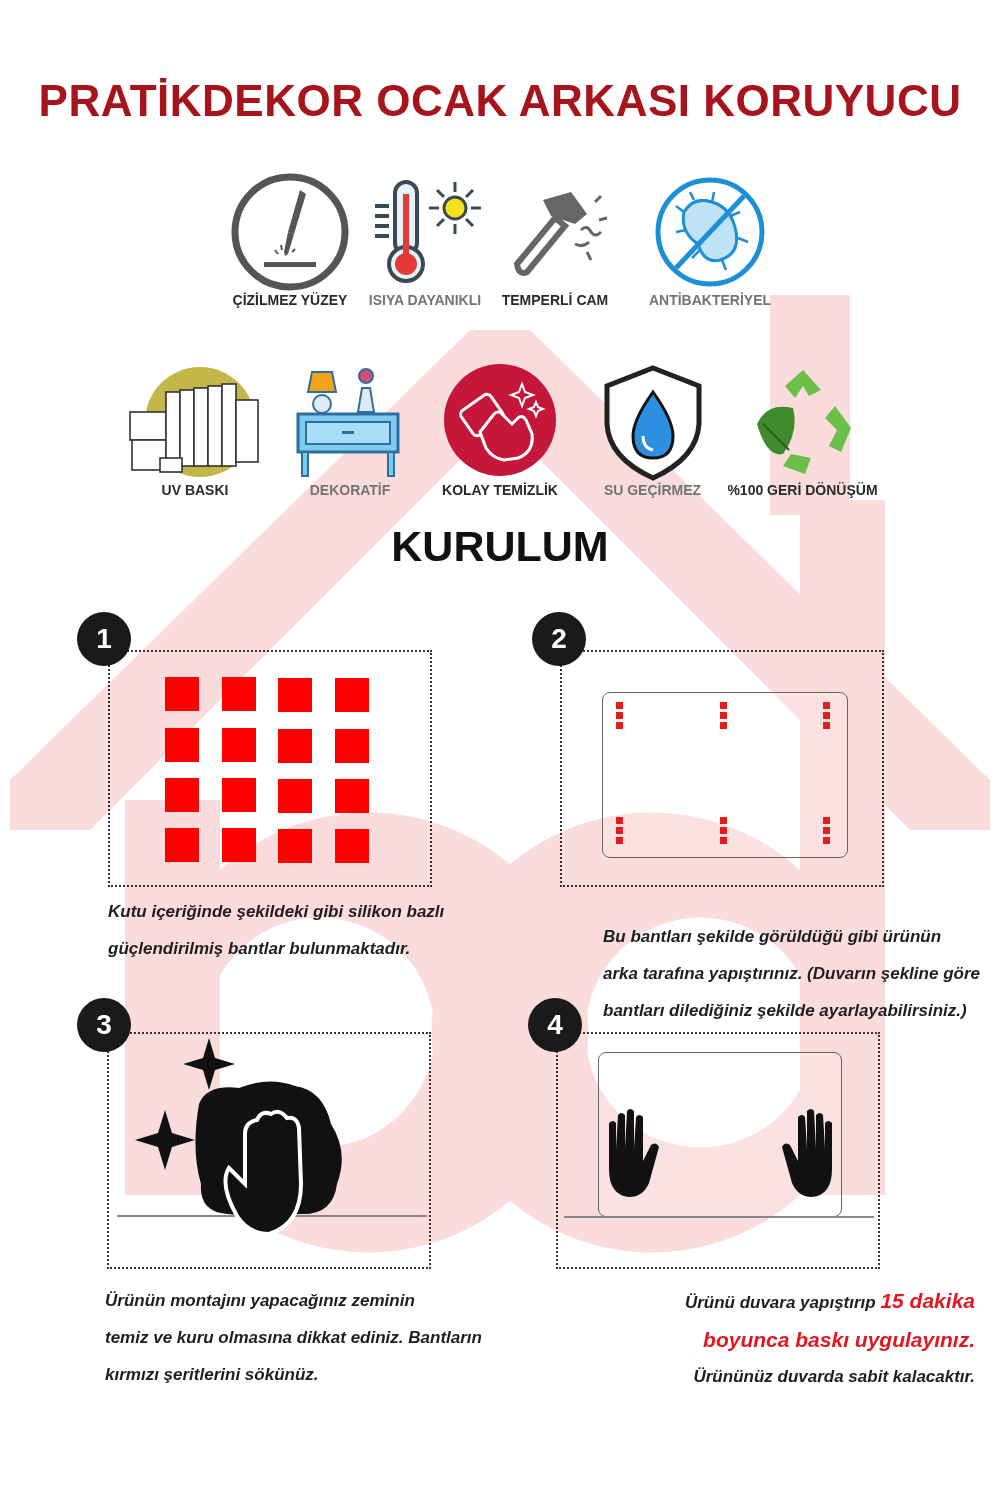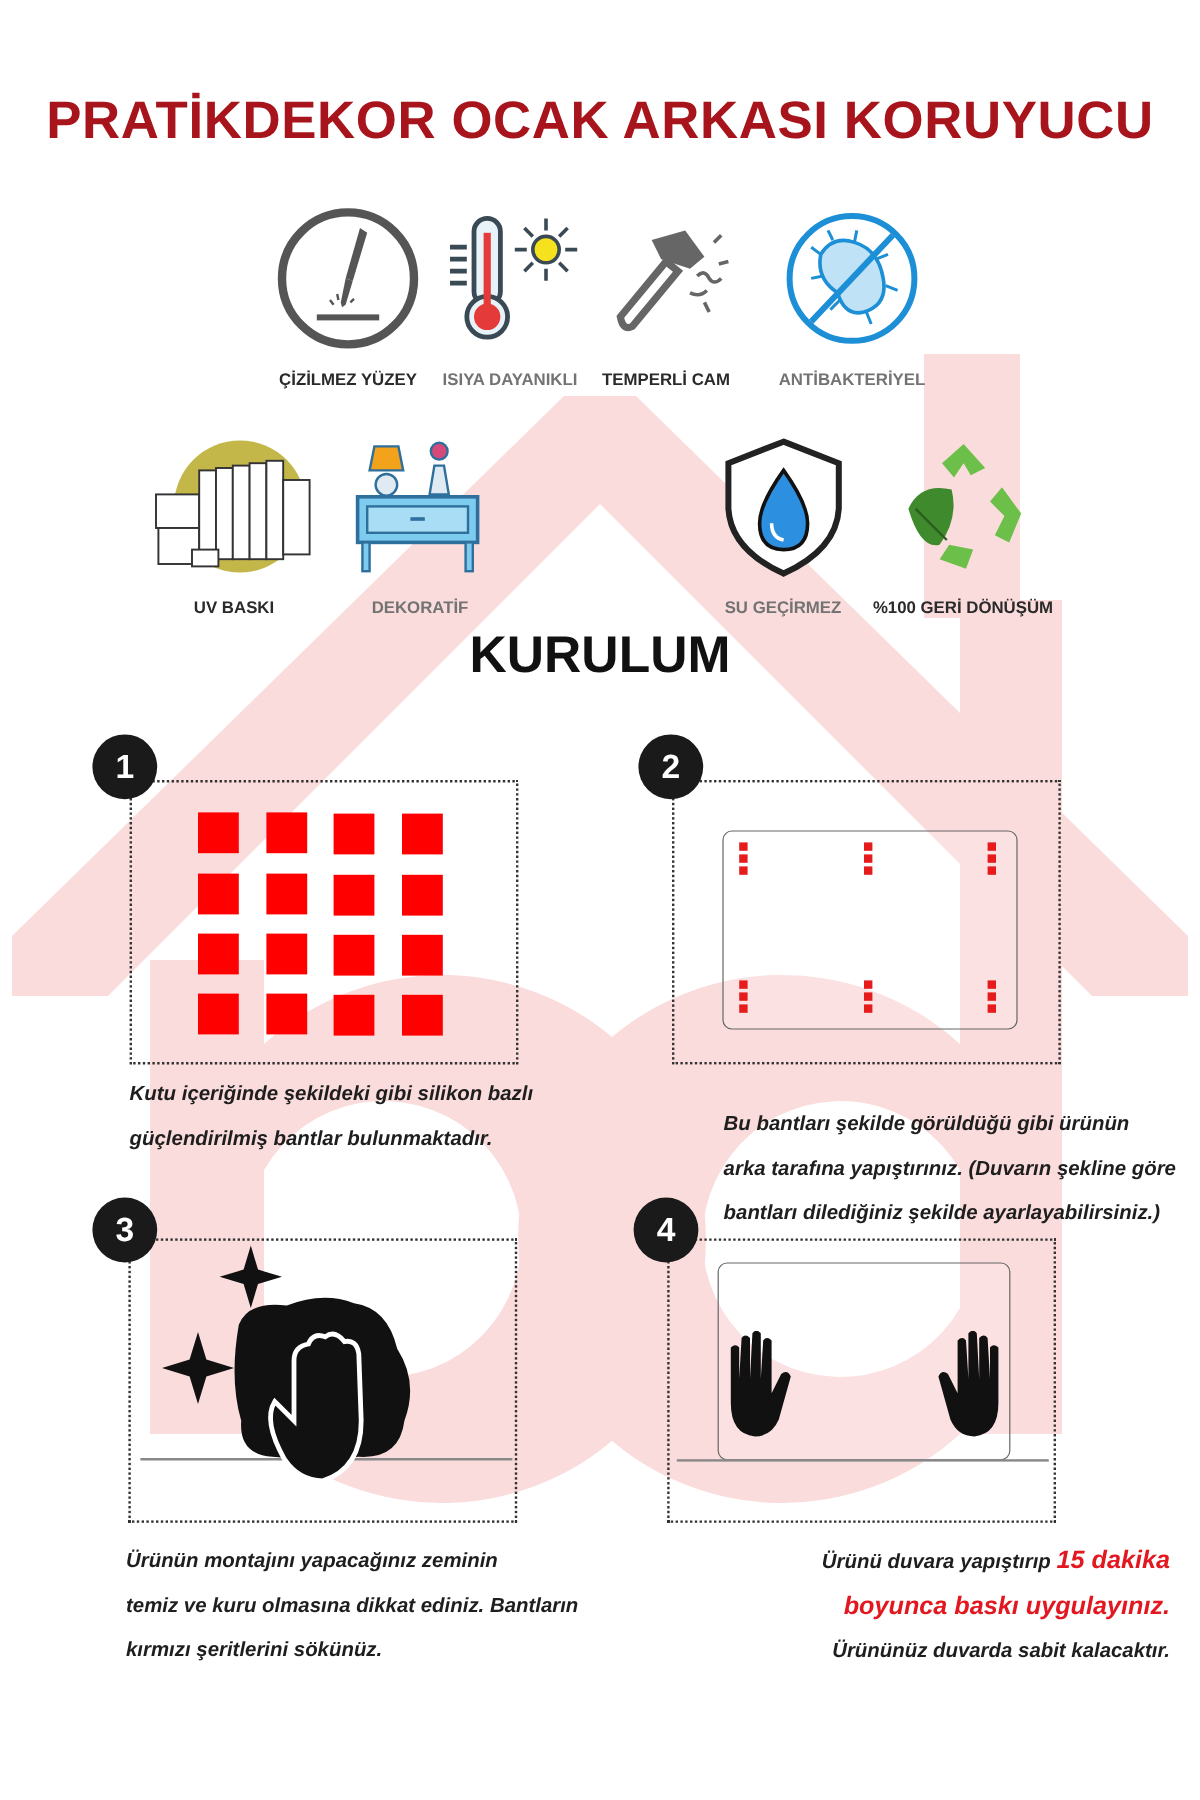--- a/index.html
+++ b/index.html
@@ -8,21 +8,21 @@
 
   .watermark { position: absolute; left: 0; top: 0; width: 1000px; height: 1500px; z-index: 0; }
 
   .layer { position: absolute; inset: 0; z-index: 1; }
 
   .title { position: absolute; left: 0; top: 76px; width: 1000px; text-align: center;
            font-size: 44px; font-weight: bold; color: #a8141c; letter-spacing: 0.5px; }
 
   .feature { position: absolute; text-align: center; }
   .feature .icon { width: 120px; height: 120px; margin: 0 auto; display: block; }
-  .feature .label { display: block; margin-top: 16px; font-size: 14px; font-weight: bold; white-space: nowrap; }
+  .feature .label { display: block; margin-top: 0; font-size: 14px; font-weight: bold; white-space: nowrap; }
   .label.dark { color: #2a2a2a; }
   .label.red { color: #737373; }
 
   .section-title { position: absolute; left: 0; top: 522px; width: 1000px; text-align: center;
                    font-size: 43px; font-weight: bold; color: #111; }
 
   .step-badge { position: absolute; width: 54px; height: 54px; border-radius: 50%; background: #1a1a1a;
                 color: #fff; font-weight: bold; font-size: 28px; display: flex; align-items: center; justify-content: center; z-index: 3; }
   .step-box { position: absolute; border: 2px dotted #333; z-index: 2; }
   .step-text { position: absolute; font-size: 17px; font-weight: bold; line-height: 37px; color: #1e1e1e; z-index: 2; font-style: italic; }
@@ -159,20 +159,30 @@
       <path d="M72,26 L80,26 L84,50 L68,50 Z" fill="#dfeaf2" stroke="#2f6f9c" stroke-width="2"></path>
       <rect x="8" y="52" width="100" height="38" fill="#7ecbf0" stroke="#2f6f9c" stroke-width="3"></rect>
       <rect x="16" y="60" width="84" height="22" fill="#a9dcf5" stroke="#2f6f9c" stroke-width="2"></rect>
       <rect x="52" y="69" width="12" height="3" fill="#2f6f9c"></rect>
       <rect x="12" y="90" width="6" height="24" fill="#7ecbf0" stroke="#2f6f9c" stroke-width="2"></rect>
       <rect x="98" y="90" width="6" height="24" fill="#7ecbf0" stroke="#2f6f9c" stroke-width="2"></rect>
     </svg>
     <span class="label red">DEKORATİF</span>
   </div>
 
+  <div class="feature" style="left:430px; top:362px; width:140px;">
+    <svg class="icon" viewBox="0 0 120 120">
+      <circle cx="60" cy="58" r="56" fill="#c4173a"></circle>
+      <rect x="24" y="38" width="36" height="30" rx="5" transform="rotate(-35 42 53)" fill="#c4173a" stroke="#fff" stroke-width="3"></rect>
+      <path d="M40,70 L54,52 Q58,48 62,52 L72,62 L78,56 Q82,52 86,58 L92,72 Q94,90 78,96 L64,98 Q52,96 46,86 Z" fill="#c4173a" stroke="#fff" stroke-width="3"></path>
+      <path d="M82,22 l3,8 l8,3 l-8,3 l-3,8 l-3,-8 l-8,-3 l8,-3 Z" fill="none" stroke="#fff" stroke-width="2"></path>
+      <path d="M96,40 l2,5 l5,2 l-5,2 l-2,5 l-2,-5 l-5,-2 l5,-2 Z" fill="none" stroke="#fff" stroke-width="2"></path>
+    </svg>
+    <span class="label dark">KOLAY TEMİZLİK</span>
+  </div>
 
   <div class="feature" style="left:590px; top:362px; width:125px;">
     <svg class="icon" viewBox="0 0 120 120">
       <path d="M60,6 L106,24 L106,62 Q104,96 60,116 Q16,96 14,62 L14,24 Z" fill="#fff" stroke="#222" stroke-width="5"></path>
       <path d="M60,30 Q80,58 80,74 Q80,96 60,96 Q40,96 40,74 Q40,58 60,30 Z" fill="#2c8fe0" stroke="#111" stroke-width="3"></path>
       <path d="M50,74 Q50,86 60,88" fill="none" stroke="#fff" stroke-width="3"></path>
     </svg>
     <span class="label red">SU GEÇİRMEZ</span>
   </div>
 

